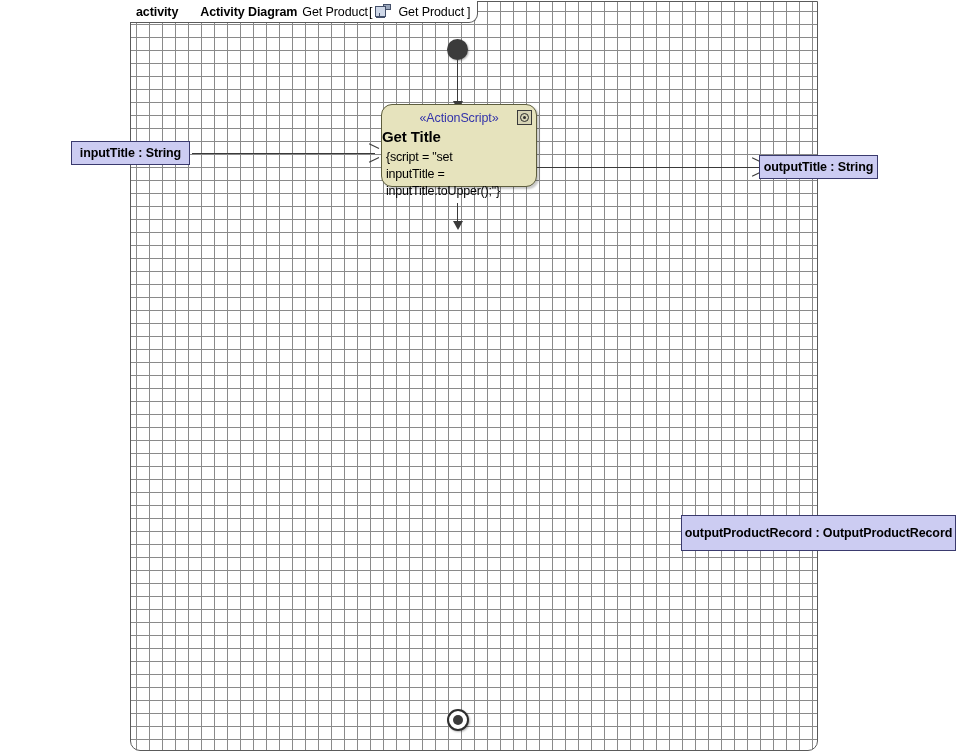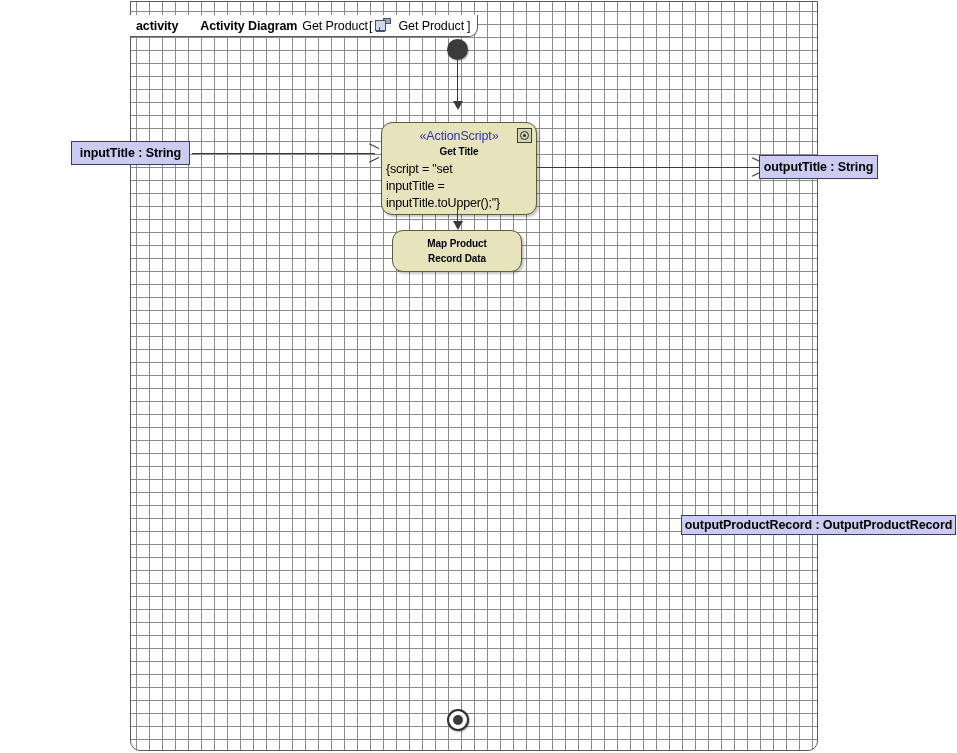--- a/index.html
+++ b/index.html
@@ -45,21 +45,21 @@
     background-size: 52px 13px, 13px 52px;
     background-position: 17px 9px, 5px 22px;
     background-repeat: repeat, repeat;
     background-color: #ffffff;
   }
 
   
   .frame-header {
     position: absolute;
     left: 130px;
-    top: 15px;
+    top: 1px;
     height: 22px;
     display: flex;
     align-items: center;
     padding: 0 6px 0 6px;
     box-sizing: border-box;
     background: #ffffff;
     border-right: 1px solid #5a5a5a;
     border-bottom: 1px solid #5a5a5a;
     border-bottom-right-radius: 9px;
     white-space: nowrap;
@@ -131,23 +131,22 @@
     box-shadow: 2px 2px 2px rgba(0,0,0,0.22);
   }
   .act-stereotype {
     text-align: center;
     color: #3333aa;
     font-size: 12.5px;
     margin-top: 6px;
     letter-spacing: -0.1px;
   }
   .act-title {
-    text-align: center;
     color: #000000;
-    font-size: 10px;
+    font-size: 15px;
     font-weight: bold;
     margin-top: 3px;
     letter-spacing: -0.1px;
   }
   .act-title.two-line {
     line-height: 15px;
     margin-top: 0;
   }
   .act-body {
     color: #000000;
@@ -301,60 +300,54 @@
     </span>
     <span class="fh-ref">Get Product</span>
     <span class="fh-bracket-close">]</span>
   </div>
 
   <div class="initial-node" style="left:447px; top:39px;"></div>
 
   <div class="edge-v" style="left:457px; top:60px; height:44px;"></div>
   <div class="arrow-down" style="left:453px; top:101px;"></div>
 
-  <div class="act-node" style="left:381px; top:122px; width:156px; height:93px;">
+  <div class="act-node" style="left:381px; top:104px; width:156px; height:83px;">
     <div class="node-icon">
       <span class="ni-ring"></span>
       <span class="ni-dot"></span>
     </div>
     <div class="act-stereotype">«ActionScript»</div>
     <div class="act-title">Get Title</div>
     <div class="act-body">
       <div>{script = "set</div>
       <div>inputTitle =</div>
       <div>inputTitle.toUpper();"}</div>
     </div>
   </div>
 
   <div class="edge-v" style="left:457px; top:203px; height:23px;"></div>
   <div class="arrow-down" style="left:453px; top:221px;"></div>
 
-  <div class="act-node" style="left:392px; top:230px; width:130px; height:42px;">
-    <div class="act-centerblock">
-      <div class="act-title two-line">Map Product</div>
-      <div class="act-title two-line">Record Data</div>
-    </div>
-  </div>
 
   <div class="edge-h" style="left:192px; top:153px; width:183px;"></div>
   <div class="arrow-open-right" style="left:368px; top:147px;"></div>
 
   <div class="edge-h" style="left:537px; top:167px; width:223px;"></div>
   <div class="arrow-open-right" style="left:751px; top:161px;"></div>
 
   <div class="param-node" style="left:71px; top:141px; width:119px; height:24px;">
     <span>inputTitle : String</span>
   </div>
 
 
   <div class="param-node" style="left:759px; top:155px; width:119px; height:24px;align-items:center;">
     <span>outputTitle : String</span>
   </div>
 
-  <div class="param-node" style="left:681px; top:515px; width:275px; height:20px;">
+  <div class="param-node" style="left:681px; top:515px; width:275px; height:36px;">
     <span>outputProductRecord : OutputProductRecord</span>
   </div>
 
   <div class="final-node" style="left:447px; top:709px;">
     <span class="fn-inner"></span>
   </div>
 
 </div>
 
 </body></html>

